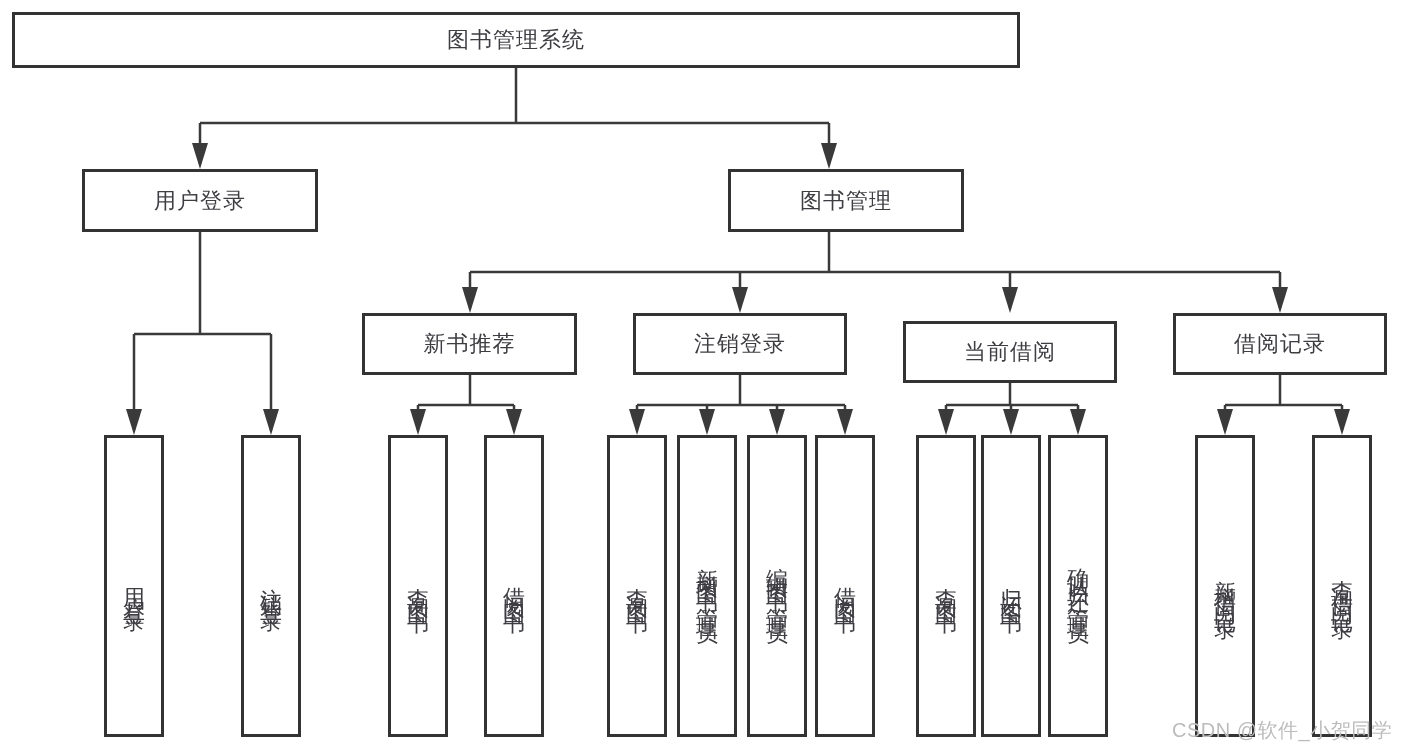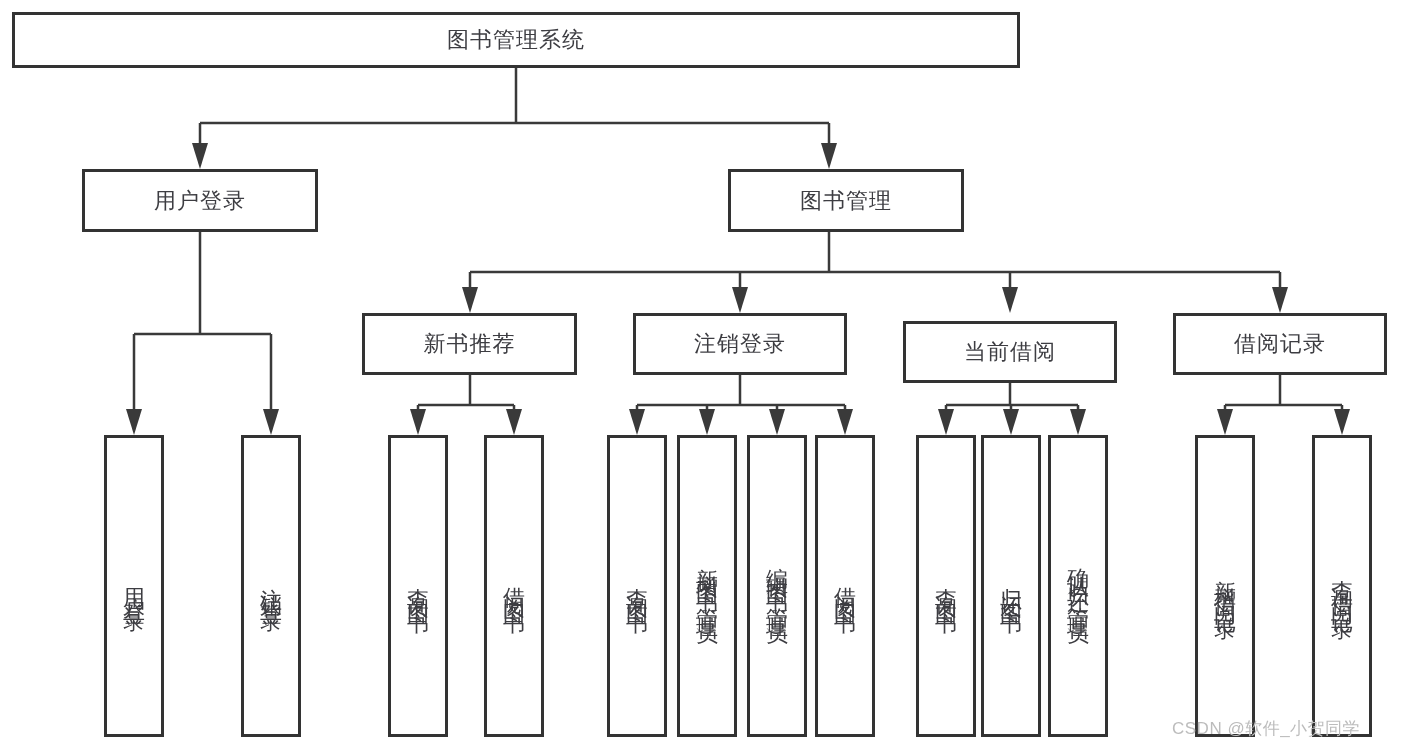--- a/index.html
+++ b/index.html
@@ -41,21 +41,21 @@
     writing-mode:vertical-lr;
     text-orientation:mixed;
     font-size:22px;
     letter-spacing:8px;
     line-height:1;
     white-space:nowrap;
   }
   #watermark{
     position:absolute;
     left:1172px;top:717px;
-    font-size:17px;
+    font-size:20px;
     color:var(--wm);
     letter-spacing:0.5px;
     white-space:nowrap;
     z-index:5;
   }
 </style>
 </head>
 <body>
 
 <div id="stage">

